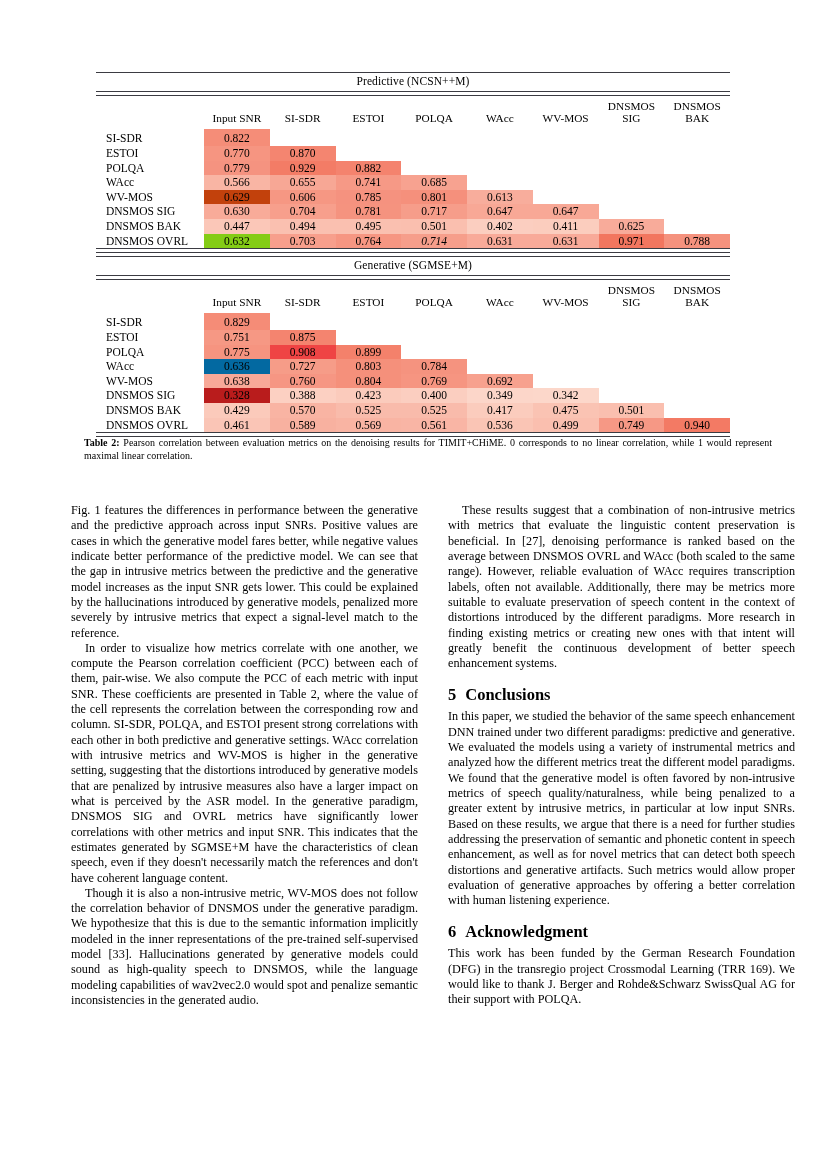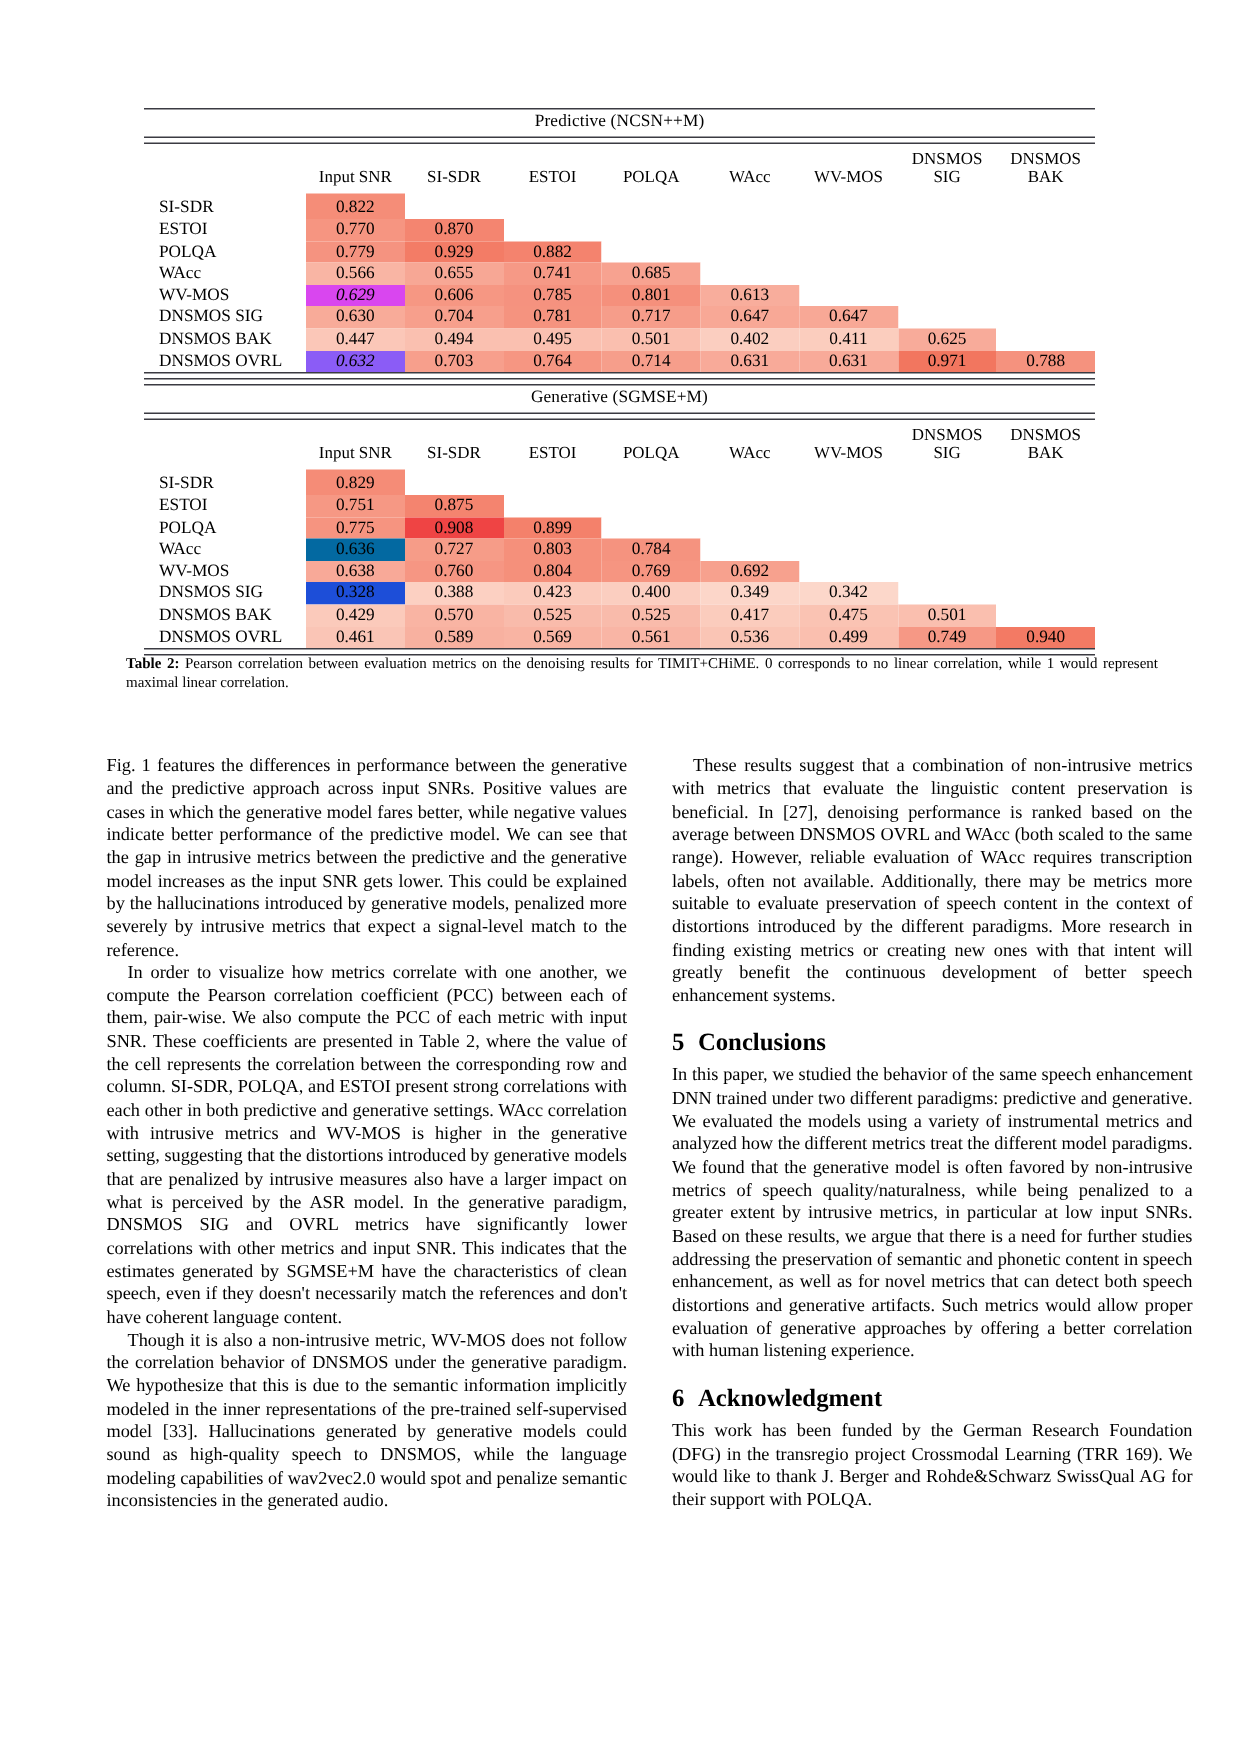--- a/index.html
+++ b/index.html
@@ -204,21 +204,21 @@
             <td style="background-color: rgb(247, 167, 149);">0.655</td>
             <td style="background-color: rgb(246, 153, 134);">0.741</td>
             <td style="background-color: rgb(247, 162, 144);">0.685</td>
             <td class="empty"></td>
             <td class="empty"></td>
             <td class="empty"></td>
             <td class="empty"></td>
           </tr>
           <tr>
             <td class="rowlab">WV-MOS</td>
-            <td style="background-color: #d946ef; font-style: italic;">0.629</td>
+            <td style="background-color: #c2410c;">0.629</td>
             <td style="background-color: rgb(246, 151, 131);">0.606</td>
             <td style="background-color: rgb(245, 146, 127);">0.785</td>
             <td style="background-color: rgb(245, 144, 124);">0.801</td>
             <td style="background-color: rgb(248, 173, 156);">0.613</td>
             <td class="empty"></td>
             <td class="empty"></td>
             <td class="empty"></td>
           </tr>
           <tr>
             <td class="rowlab">DNSMOS SIG</td>
@@ -237,24 +237,24 @@
             <td style="background-color: rgb(250, 192, 176);">0.494</td>
             <td style="background-color: rgb(250, 192, 176);">0.495</td>
             <td style="background-color: rgb(250, 191, 175);">0.501</td>
             <td style="background-color: rgb(251, 206, 192);">0.402</td>
             <td style="background-color: rgb(251, 205, 190);">0.411</td>
             <td style="background-color: rgb(248, 171, 154);">0.625</td>
             <td class="empty"></td>
           </tr>
           <tr>
             <td class="rowlab">DNSMOS OVRL</td>
-            <td style="background-color: #8b5cf6; font-style: italic;">0.632</td>
+            <td style="background-color: #84cc16;">0.632</td>
             <td style="background-color: rgb(247, 159, 140);">0.703</td>
             <td style="background-color: rgb(246, 150, 130);">0.764</td>
-            <td style="background-color: rgb(246, 158, 139);">0.714</td>
+            <td style="background-color: rgb(246, 158, 139); font-style: italic;">0.714</td>
             <td style="background-color: rgb(248, 170, 153);">0.631</td>
             <td style="background-color: rgb(248, 170, 153);">0.631</td>
             <td style="background-color: rgb(242, 118, 95);">0.971</td>
             <td style="background-color: rgb(245, 146, 126);">0.788</td>
           </tr>
         </tbody>
     </table>
     <div class="rule-bottom"></div>
   </div>
 
@@ -340,21 +340,21 @@
             <td style="background-color: rgb(246, 150, 131);">0.760</td>
             <td style="background-color: rgb(245, 144, 123);">0.804</td>
             <td style="background-color: rgb(246, 149, 129);">0.769</td>
             <td style="background-color: rgb(247, 161, 142);">0.692</td>
             <td class="empty"></td>
             <td class="empty"></td>
             <td class="empty"></td>
           </tr>
           <tr>
             <td class="rowlab">DNSMOS SIG</td>
-            <td style="background-color: #1d4ed8;">0.328</td>
+            <td style="background-color: #b91c1c;">0.328</td>
             <td style="background-color: rgb(252, 208, 194);">0.388</td>
             <td style="background-color: rgb(251, 203, 188);">0.423</td>
             <td style="background-color: rgb(251, 206, 192);">0.400</td>
             <td style="background-color: rgb(252, 214, 201);">0.349</td>
             <td style="background-color: rgb(252, 215, 202);">0.342</td>
             <td class="empty"></td>
             <td class="empty"></td>
           </tr>
           <tr>
             <td class="rowlab">DNSMOS BAK</td>

